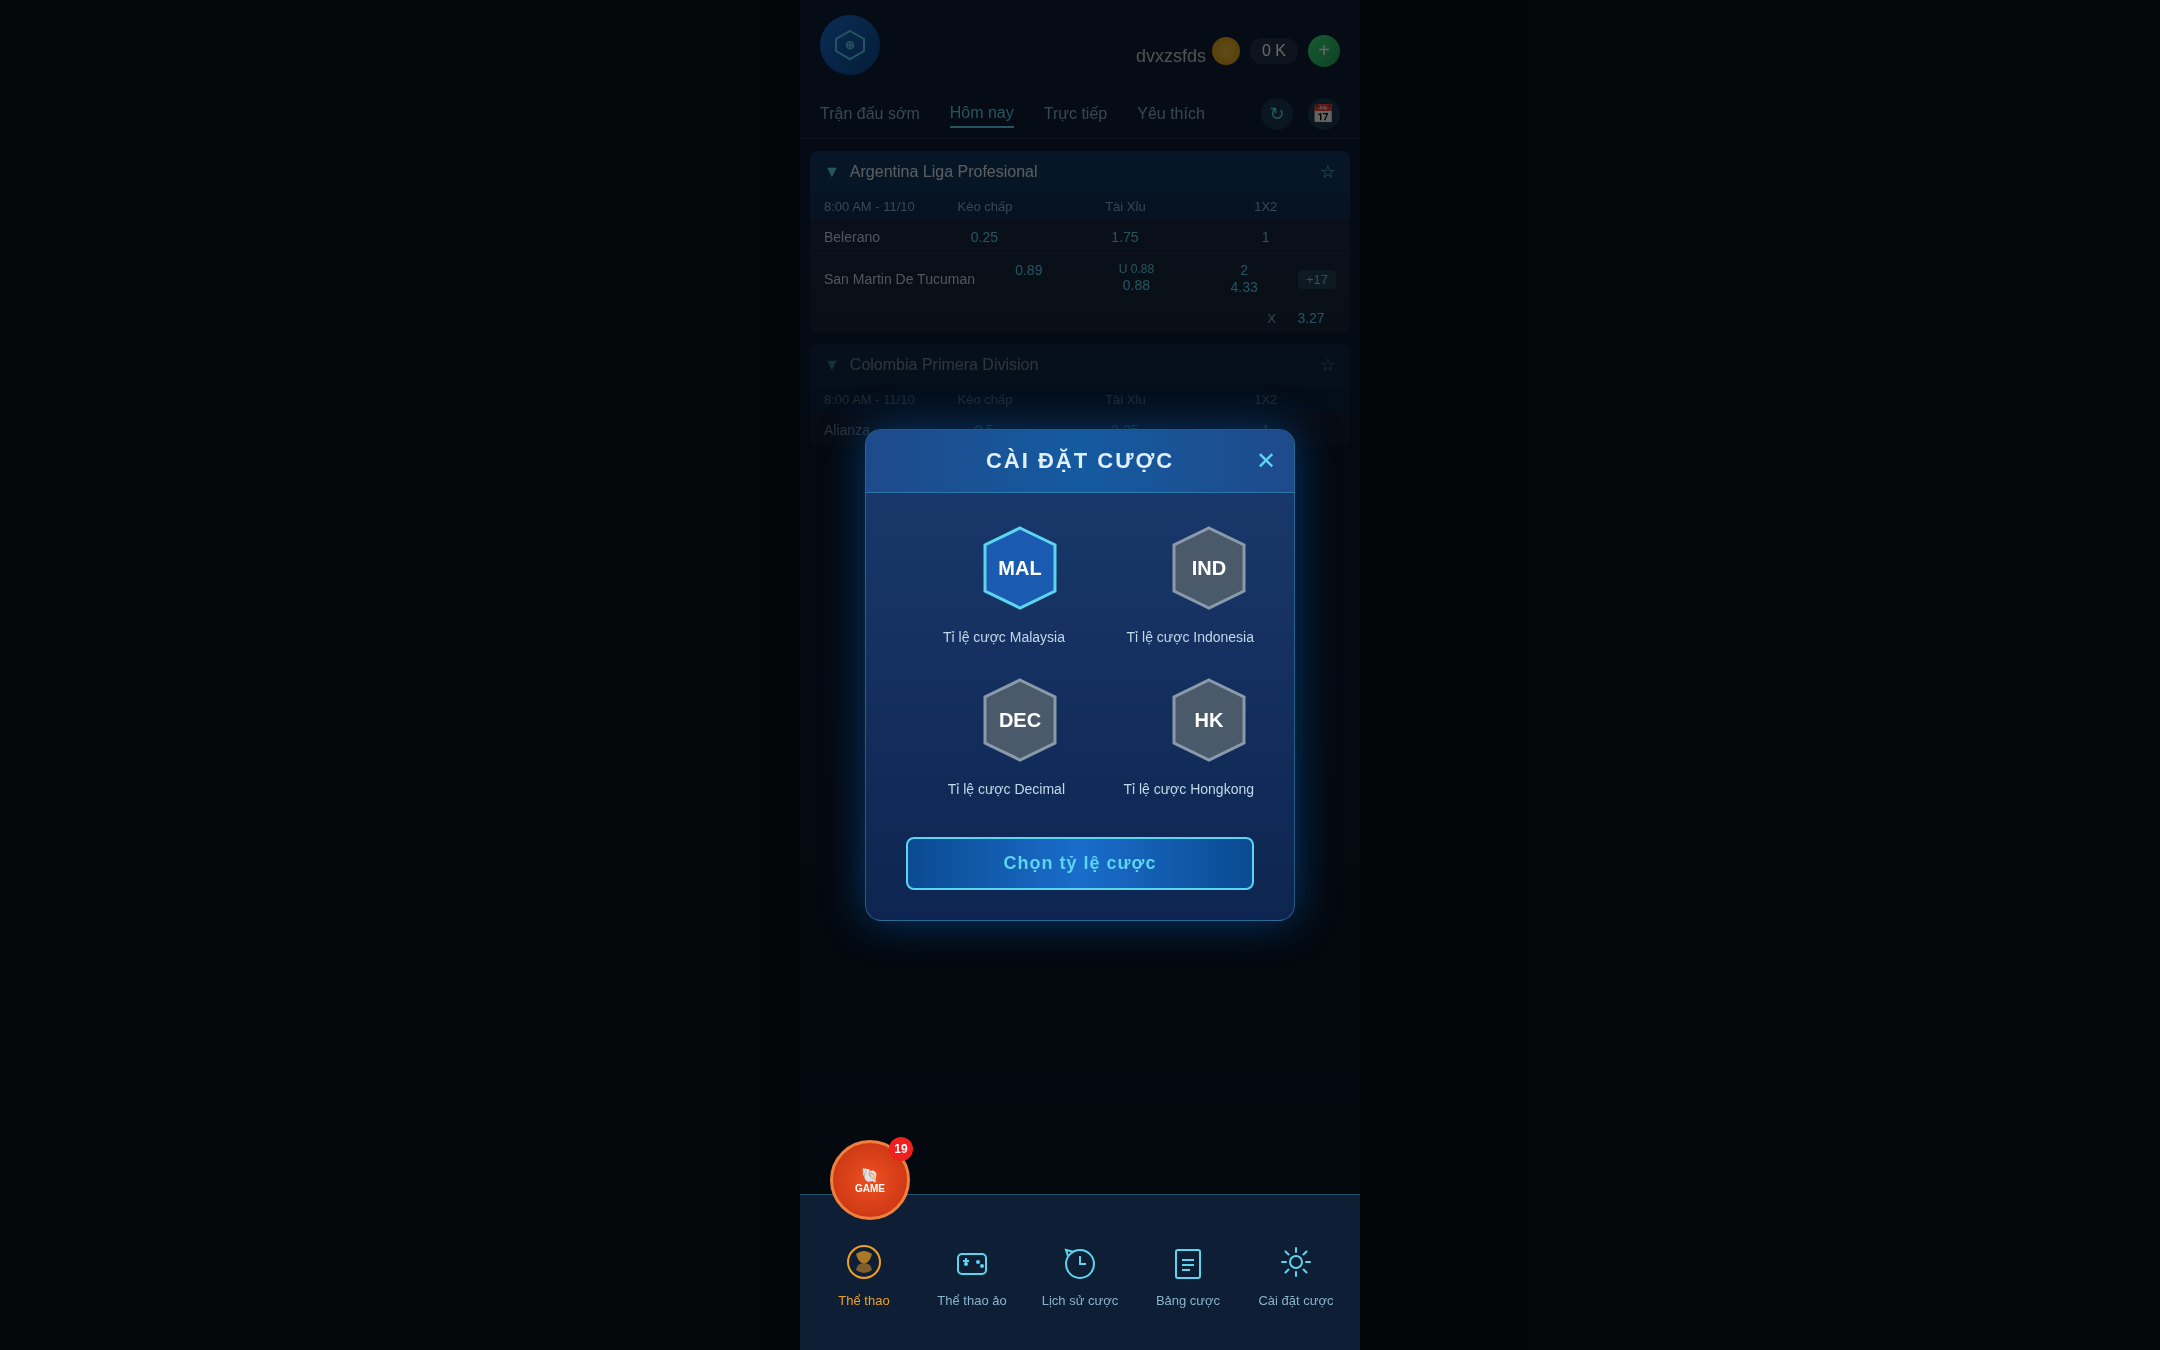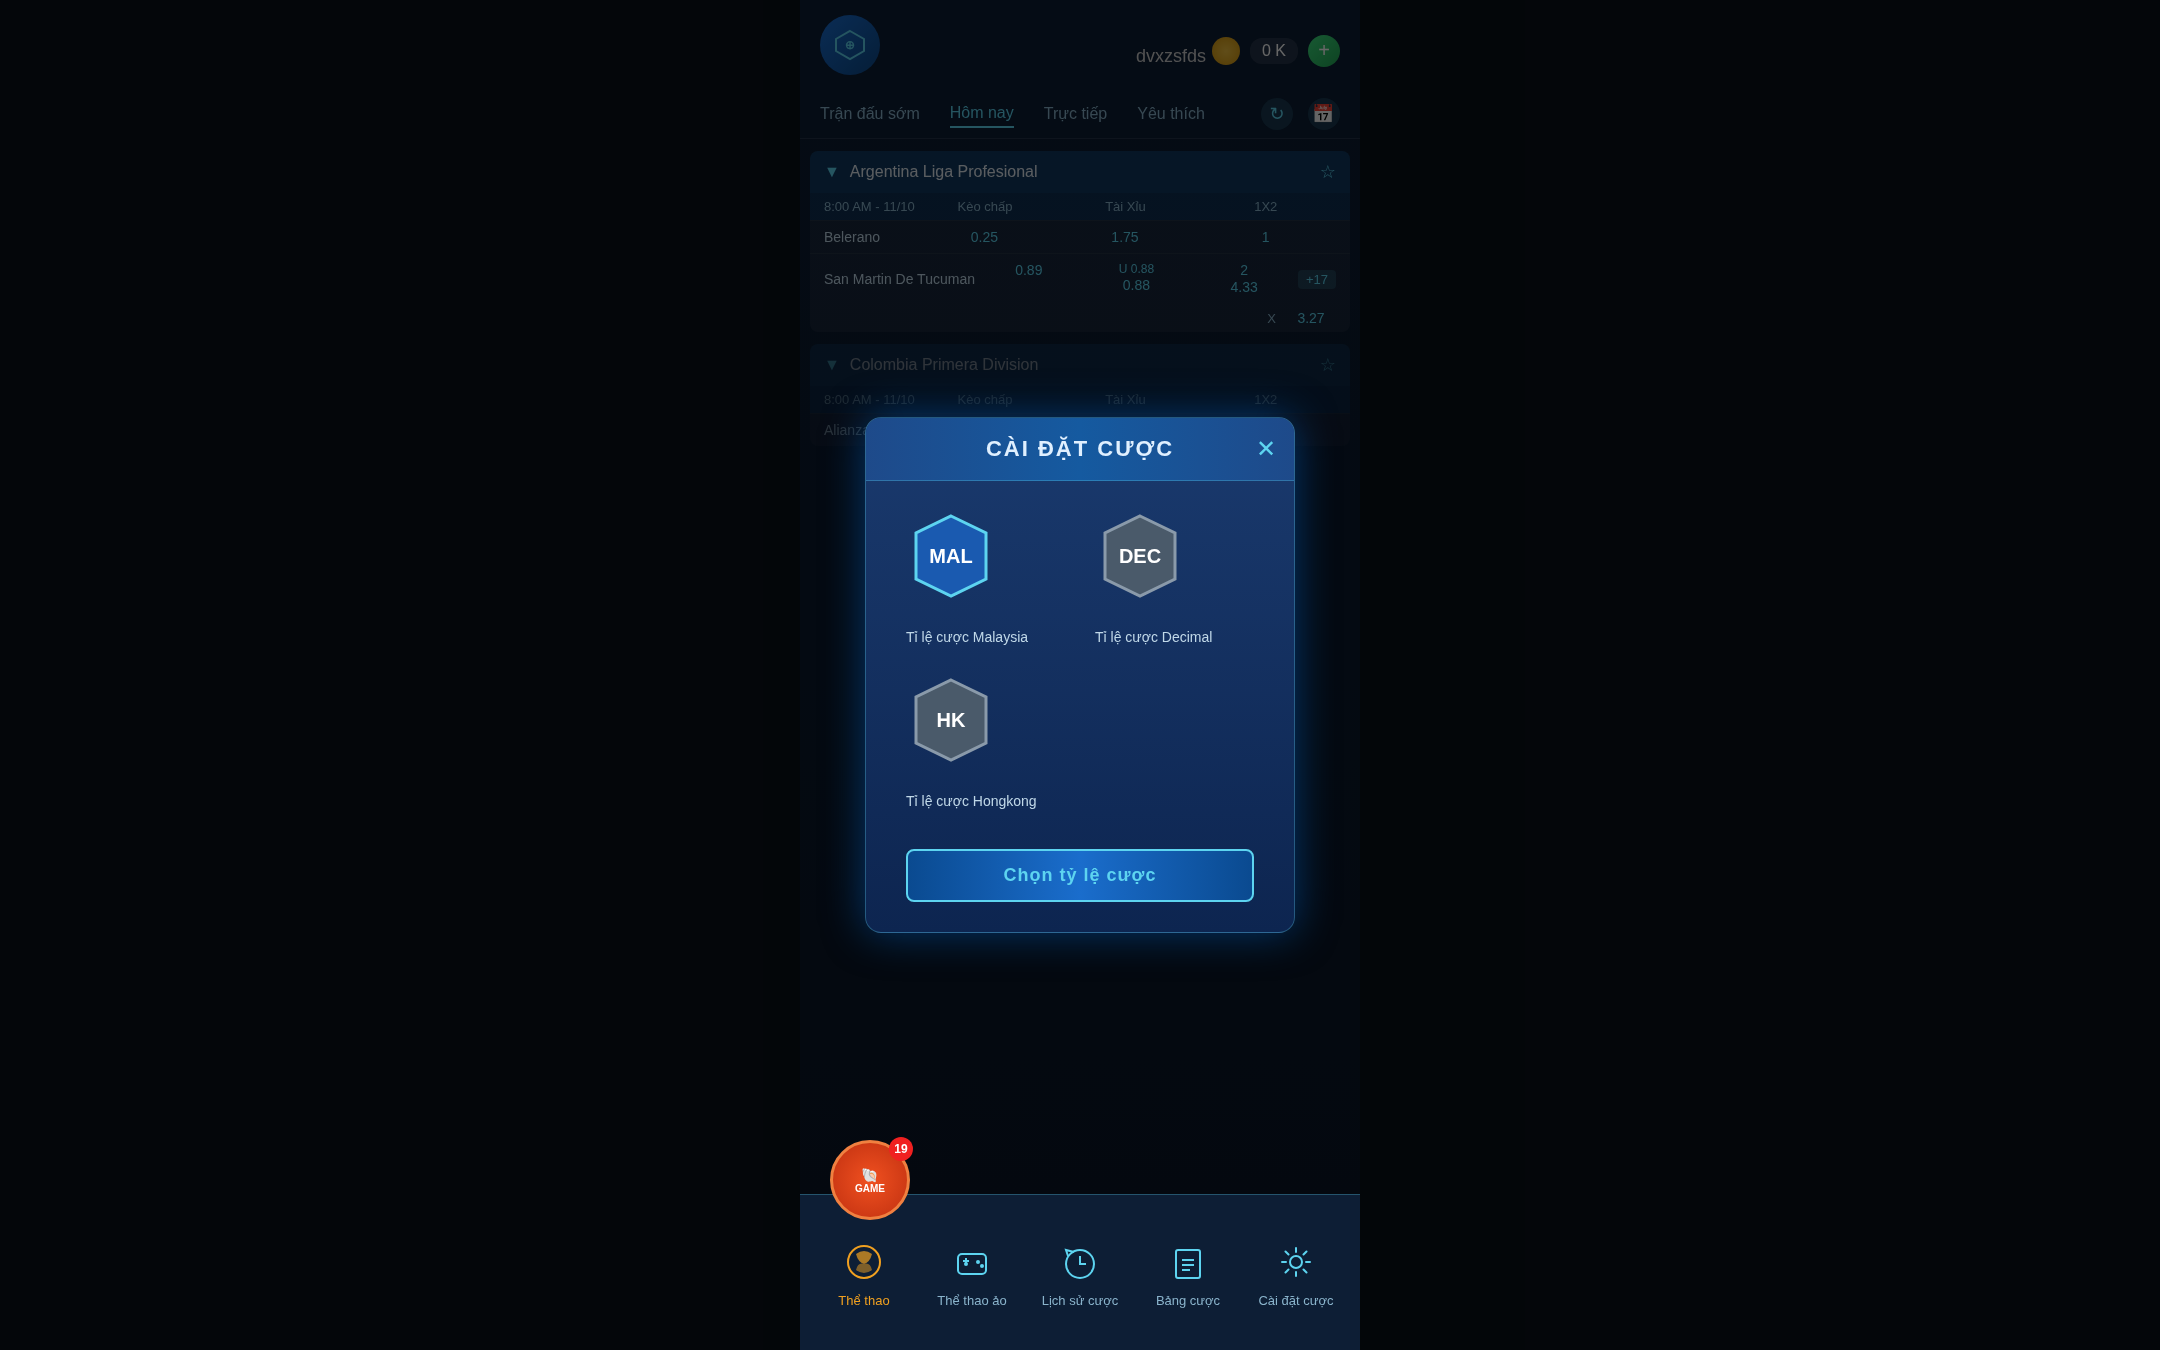--- a/index.html
+++ b/index.html
@@ -277,22 +277,22 @@
     .modal-body {
       padding: 30px 40px;
       display: grid;
       grid-template-columns: 1fr 1fr;
       gap: 30px;
     }
 
     .odds-option {
       display: flex;
       flex-direction: column;
-      align-items: flex-start;
-      gap: 28px;
+      align-items: flex-end;
+      gap: 16px;
       cursor: pointer;
     }
 
     .hex-icon {
       width: 90px;
       height: 90px;
       position: relative;
       display: flex;
       align-items: center;
       justify-content: center;
@@ -572,20 +572,29 @@
           <div class="odds-option">
             <div class="hex-icon">
               <svg viewBox="0 0 90 90" xmlns="http://www.w3.org/2000/svg">
                 <polygon points="45,5 80,22 80,68 45,85 10,68 10,22" fill="#1a5ab0" stroke="#5dd4f0" stroke-width="3"></polygon>
               </svg>
               <span class="hex-label">MAL</span>
             </div>
             <span class="odds-option-label">Tỉ lệ cược Malaysia</span>
           </div>
 
+          <div class="odds-option">
+            <div class="hex-icon">
+              <svg viewBox="0 0 90 90" xmlns="http://www.w3.org/2000/svg">
+                <polygon points="45,5 80,22 80,68 45,85 10,68 10,22" fill="#4a5a6a" stroke="#8a9aaa" stroke-width="3"></polygon>
+              </svg>
+              <span class="hex-label">IND</span>
+            </div>
+            <span class="odds-option-label">Tỉ lệ cược Indonesia</span>
+          </div>
 
           <div class="odds-option">
             <div class="hex-icon">
               <svg viewBox="0 0 90 90" xmlns="http://www.w3.org/2000/svg">
                 <polygon points="45,5 80,22 80,68 45,85 10,68 10,22" fill="#4a5a6a" stroke="#8a9aaa" stroke-width="3"></polygon>
               </svg>
               <span class="hex-label">DEC</span>
             </div>
             <span class="odds-option-label">Tỉ lệ cược Decimal</span>
           </div>

